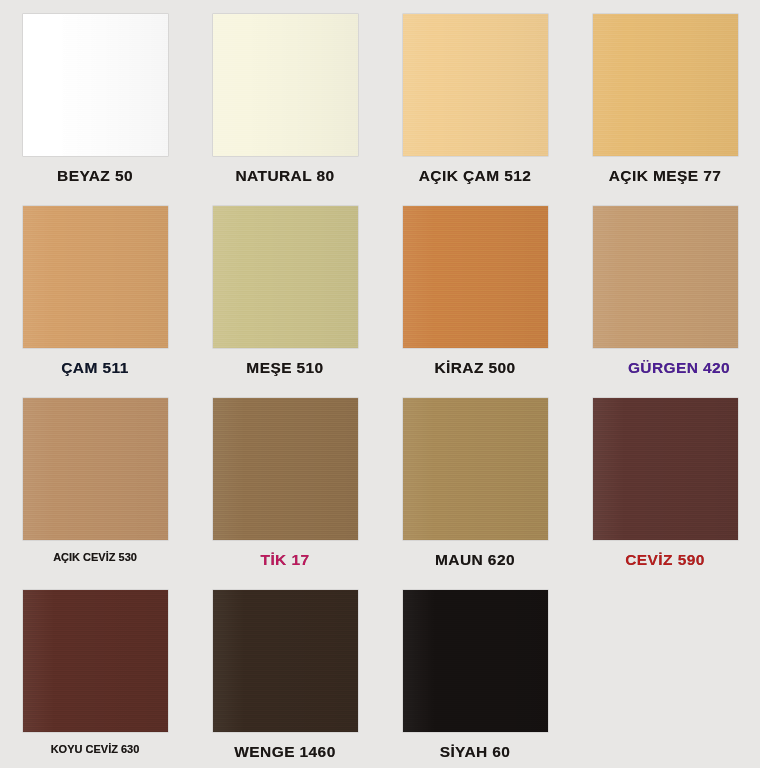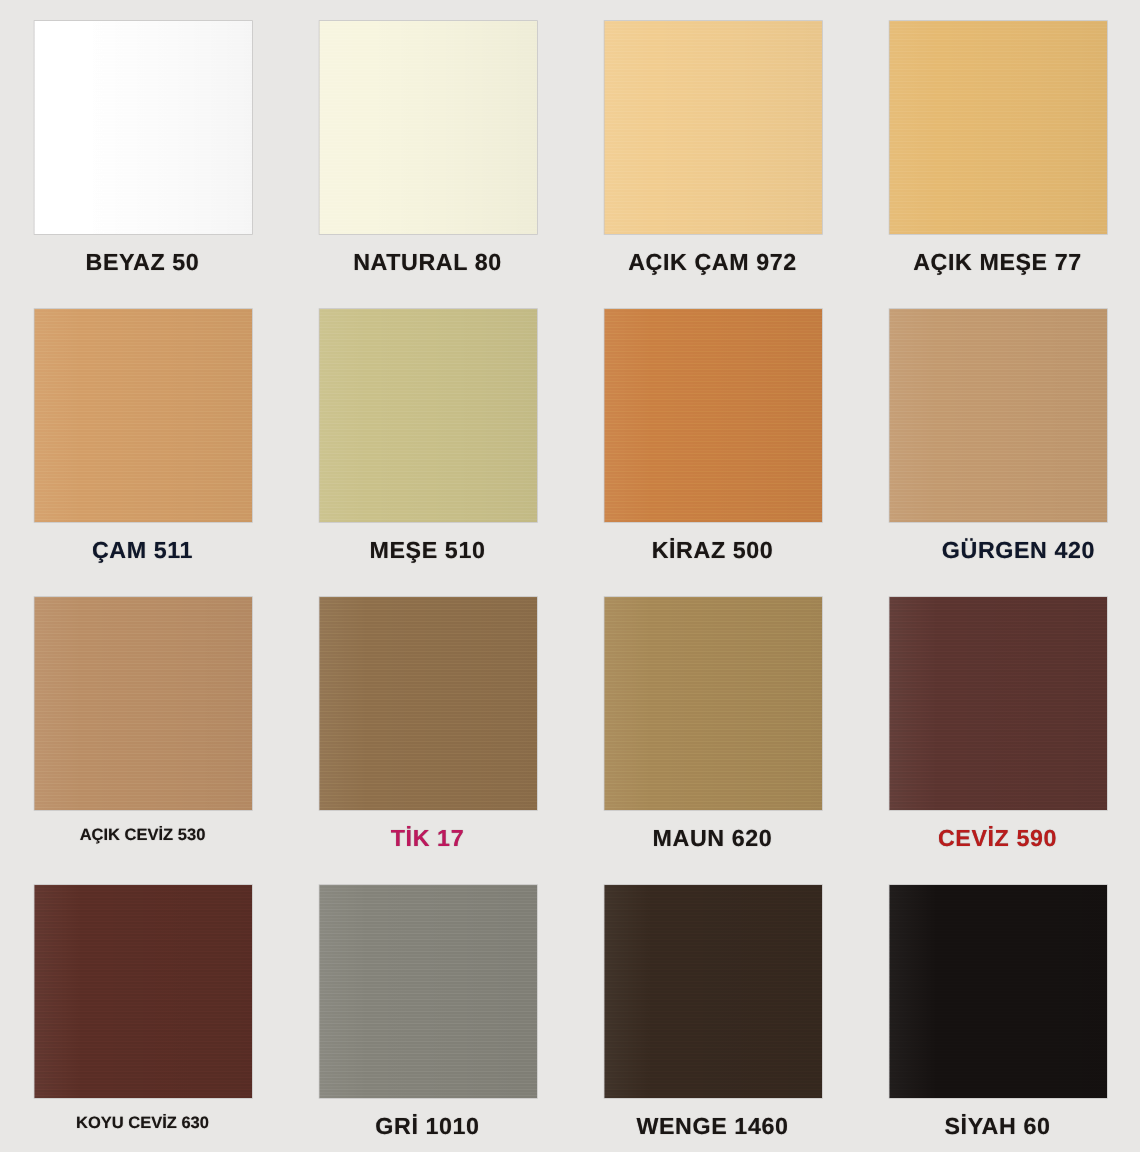--- a/index.html
+++ b/index.html
@@ -112,42 +112,42 @@
     <div class="swatch-cell">
       <div class="swatch-chip" style="background-color: rgb(255, 255, 255);"></div>
       <div class="swatch-label" style="color: rgb(26, 22, 20);">BEYAZ 50</div>
     </div>
     <div class="swatch-cell">
       <div class="swatch-chip" style="background-color: rgb(248, 246, 224);"></div>
       <div class="swatch-label" style="color: rgb(26, 22, 20);">NATURAL 80</div>
     </div>
     <div class="swatch-cell">
       <div class="swatch-chip" style="background-color: rgb(242, 206, 146);"></div>
-      <div class="swatch-label" style="color: rgb(26, 22, 20);">AÇIK ÇAM 972</div>
+      <div class="swatch-label" style="color: rgb(26, 22, 20);">AÇIK ÇAM 512</div>
     </div>
     <div class="swatch-cell">
       <div class="swatch-chip" style="background-color: rgb(230, 187, 116);"></div>
       <div class="swatch-label" style="color: rgb(26, 22, 20);">AÇIK MEŞE 77</div>
     </div>
 
     <div class="swatch-cell">
       <div class="swatch-chip" style="background-color: rgb(212, 160, 106);"></div>
       <div class="swatch-label" style="color: #0f172a; text-align: center;">ÇAM 511</div>
     </div>
     <div class="swatch-cell">
       <div class="swatch-chip" style="background-color: rgb(203, 194, 140);"></div>
       <div class="swatch-label" style="color: rgb(26, 22, 20);">MEŞE 510</div>
     </div>
     <div class="swatch-cell">
       <div class="swatch-chip" style="background-color: rgb(203, 130, 68);"></div>
       <div class="swatch-label" style="color: rgb(26, 22, 20);">KİRAZ 500</div>
     </div>
     <div class="swatch-cell">
       <div class="swatch-chip" style="background-color: rgb(196, 156, 114);"></div>
-      <div class="swatch-label" style="color: #0f172a; margin-left: 28px;">GÜRGEN 420</div>
+      <div class="swatch-label" style="color: #4c1d95; margin-left: 28px;">GÜRGEN 420</div>
     </div>
 
     <div class="swatch-cell">
       <div class="swatch-chip" style="background-color: rgb(187, 144, 104);"></div>
       <div class="swatch-label label-narrow" style="color: rgb(26, 22, 20);">AÇIK CEVİZ 530</div>
     </div>
     <div class="swatch-cell">
       <div class="swatch-chip" style="background-color: rgb(144, 113, 76);"></div>
       <div class="swatch-label" style="color: #be185d;">TİK 17</div>
     </div>
@@ -158,24 +158,20 @@
     <div class="swatch-cell">
       <div class="swatch-chip" style="background-color: rgb(92, 53, 48);"></div>
       <div class="swatch-label" style="color: #b91c1c;">CEVİZ 590</div>
     </div>
 
     <div class="swatch-cell">
       <div class="swatch-chip" style="background-color: rgb(91, 46, 38);"></div>
       <div class="swatch-label label-narrow" style="color: rgb(26, 22, 20);">KOYU CEVİZ 630</div>
     </div>
     <div class="swatch-cell">
-      <div class="swatch-chip" style="background-color: rgb(134, 133, 124);"></div>
-      <div class="swatch-label" style="color: rgb(26, 22, 20);">GRİ 1010</div>
-    </div>
-    <div class="swatch-cell">
       <div class="swatch-chip" style="background-color: rgb(55, 41, 31);"></div>
       <div class="swatch-label" style="color: rgb(26, 22, 20);">WENGE 1460</div>
     </div>
     <div class="swatch-cell">
       <div class="swatch-chip" style="background-color: rgb(21, 17, 16);"></div>
       <div class="swatch-label" style="color: rgb(26, 22, 20);">SİYAH 60</div>
     </div>
 
   </div>
 </div>

